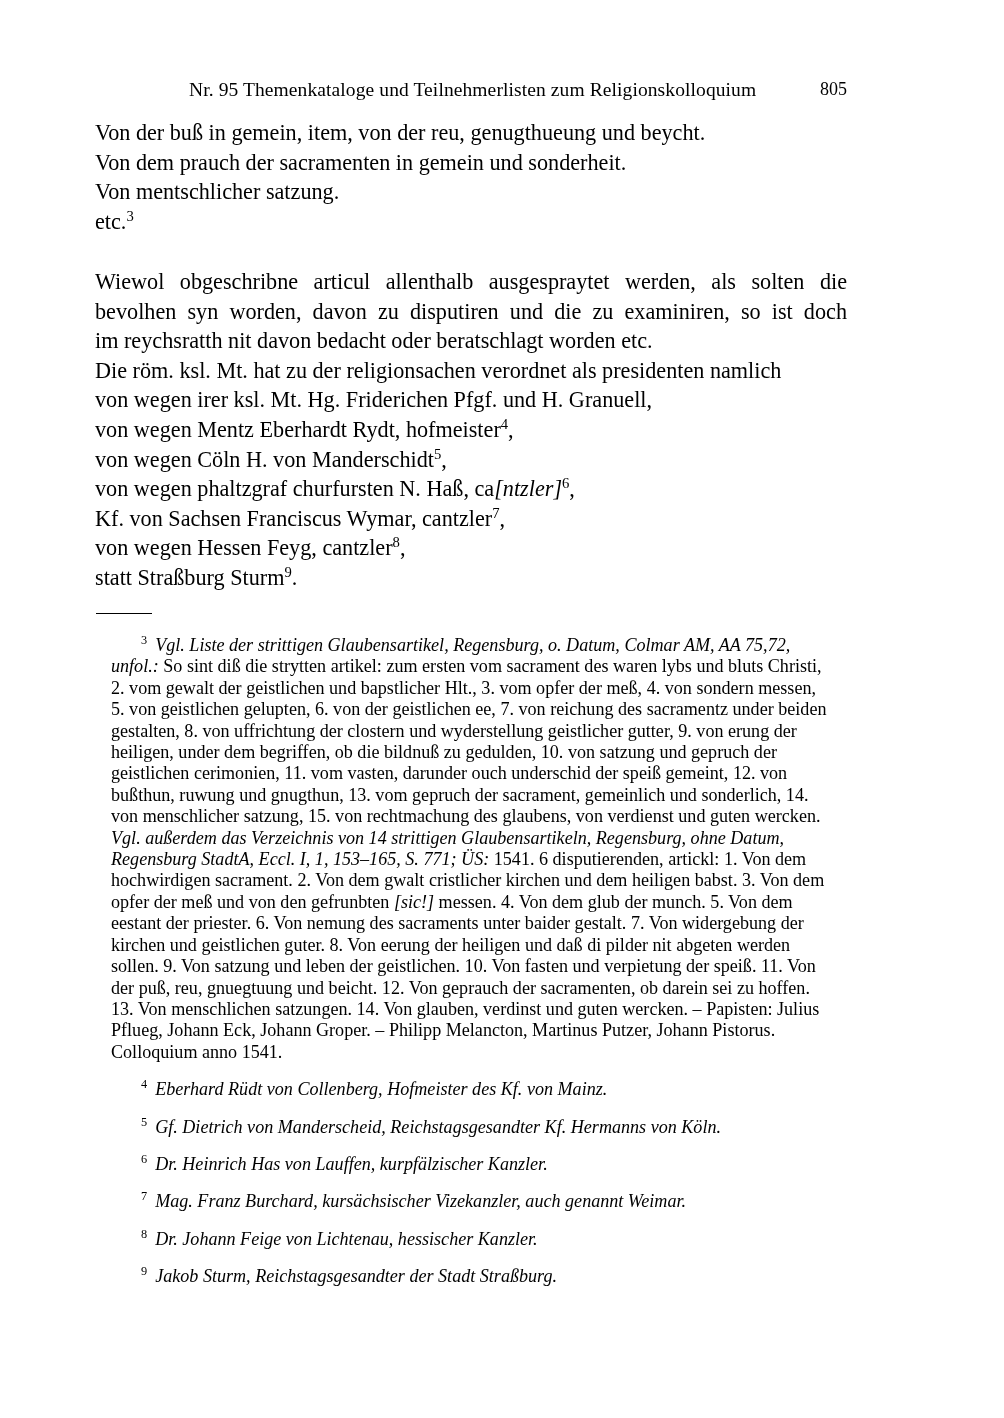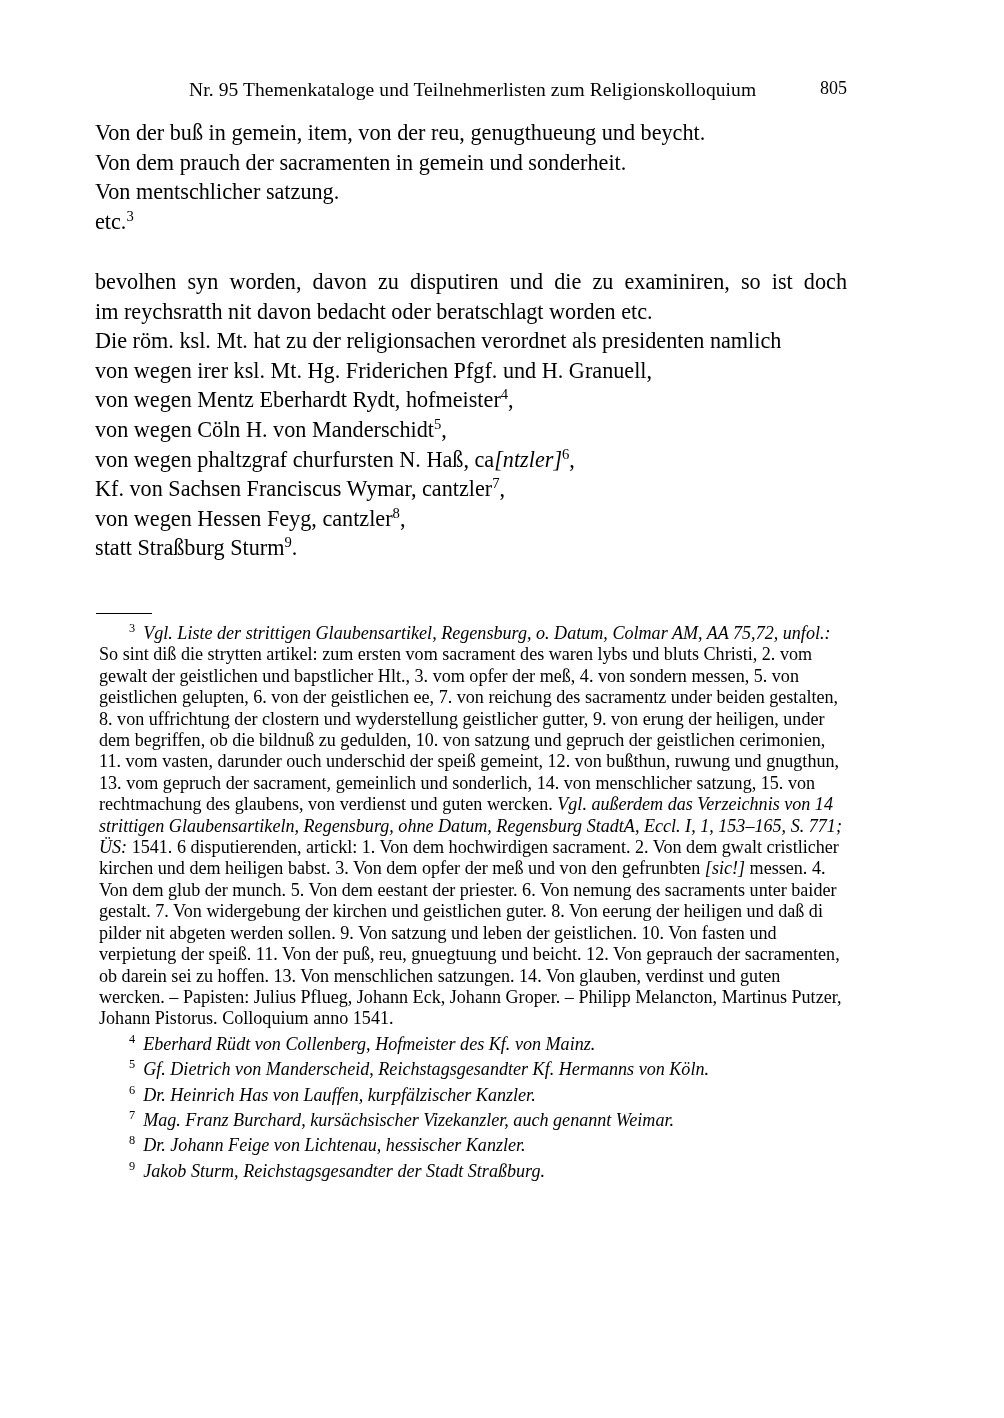--- a/index.html
+++ b/index.html
@@ -22,21 +22,21 @@
     height: 1418px;
   }
 
   
   .runhead {
     position: absolute;
     left: 95px;
     top: 78px;
     width: 752px;
     display: flex;
-    align-items: flex-start;
+    align-items: center;
     justify-content: space-between;
     font-size: 19.5px;
     line-height: 1.2;
   }
   .runhead-title {
     margin-left: 94px;
     letter-spacing: 0.1px;
     white-space: nowrap;
   }
   .runhead-pageno {
@@ -89,21 +89,21 @@
   }
   .footnotes {
     position: absolute;
     left: 95px;
     top: 619px;
     width: 752px;
     font-size: 18.1px;
     line-height: 21.4px;
   }
   .fn {
-    margin: 4px;
+    margin: 16px;
   }
   .fn-marker {
     display: inline-block;
     font-size: 0.68em;
     vertical-align: super;
     line-height: 0;
   }
   .fn-indent {
     display: inline-block;
     width: 30px;
@@ -129,20 +129,21 @@
   <div class="body-block" id="block-one">
     <div class="line">Von der buß in gemein, item, von der reu, genugthueung und beycht.</div>
     <div class="line">Von dem prauch der sacramenten in gemein und sonderheit.</div>
     <div class="line">Von mentschlicher satzung.</div>
     <div class="line"><span>etc.</span><sup>3</sup></div>
   </div>
 
   <div class="body-block" id="block-two">
 
     <div class="para-justify">
+      <span class="jline">Wiewol obgeschribne articul allenthalb ausgespraytet werden, als solten die</span>
       <span class="jline">bevolhen syn worden, davon zu disputiren und die zu examiniren, so ist doch</span>
       <span class="jline last">im reychsratth nit davon bedacht oder beratschlagt worden etc.</span>
     </div>
 
     <div class="line">Die röm. ksl. Mt. hat zu der religionsachen verordnet als presidenten namlich</div>
     <div class="line">von wegen irer ksl. Mt. Hg. Friderichen Pfgf. und H. Granuell,</div>
 
     <div class="line"><span>von wegen Mentz Eberhardt Rydt, hofmeister</span><sup>4</sup><span>,</span></div>
 
     <div class="line"><span>von wegen Cöln H. von Manderschidt</span><sup>5</sup><span>,</span></div>

